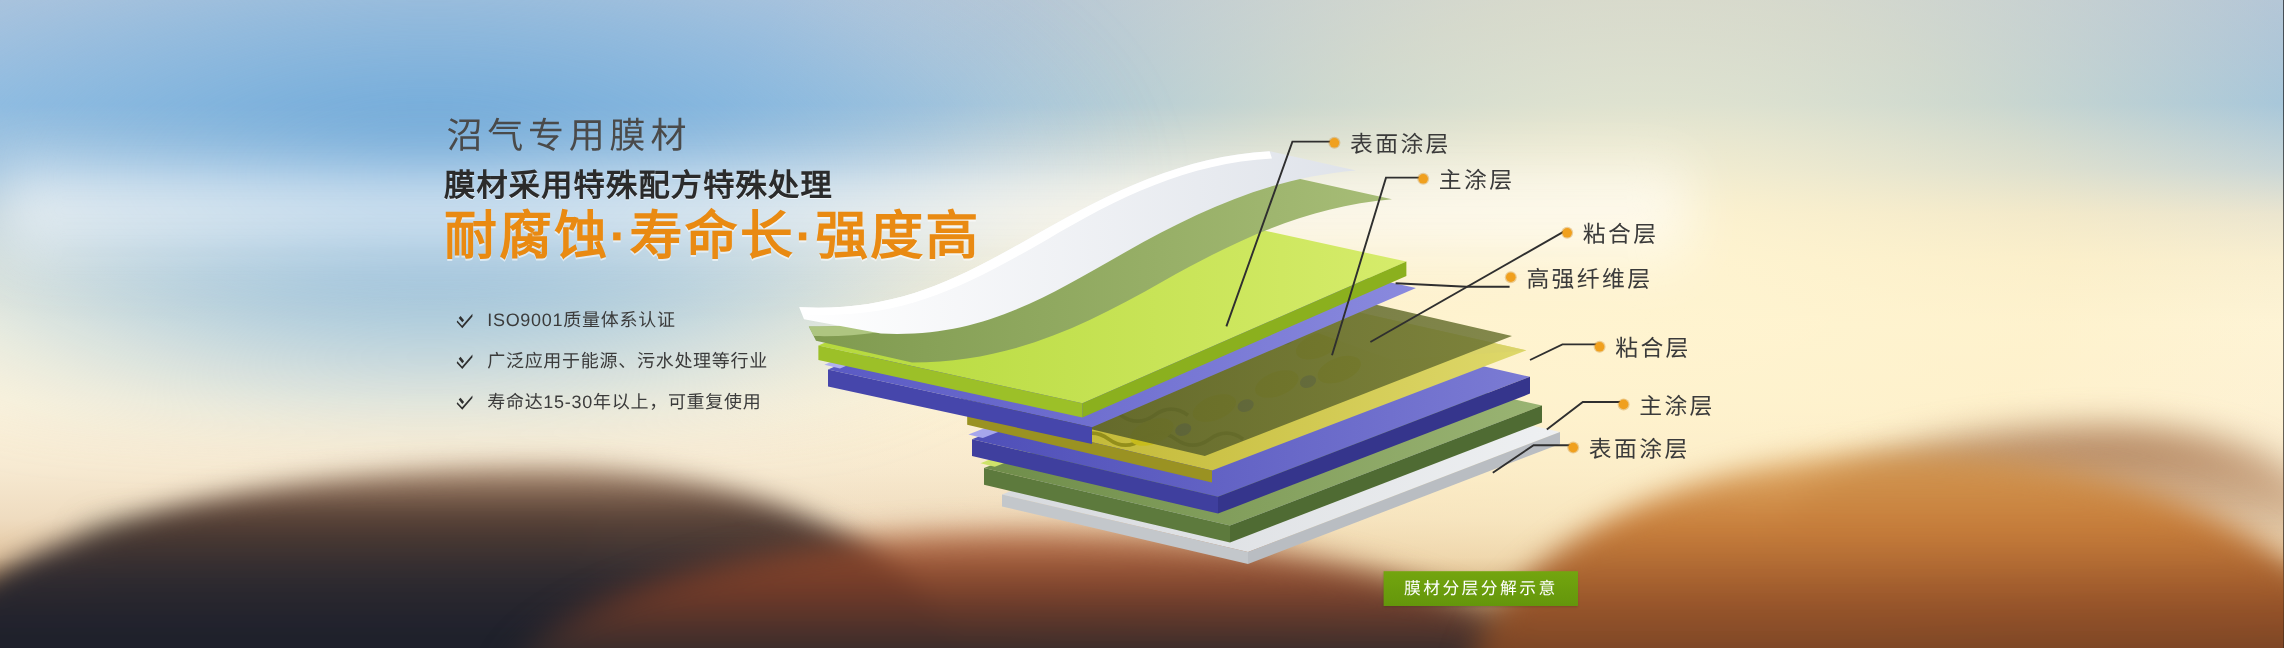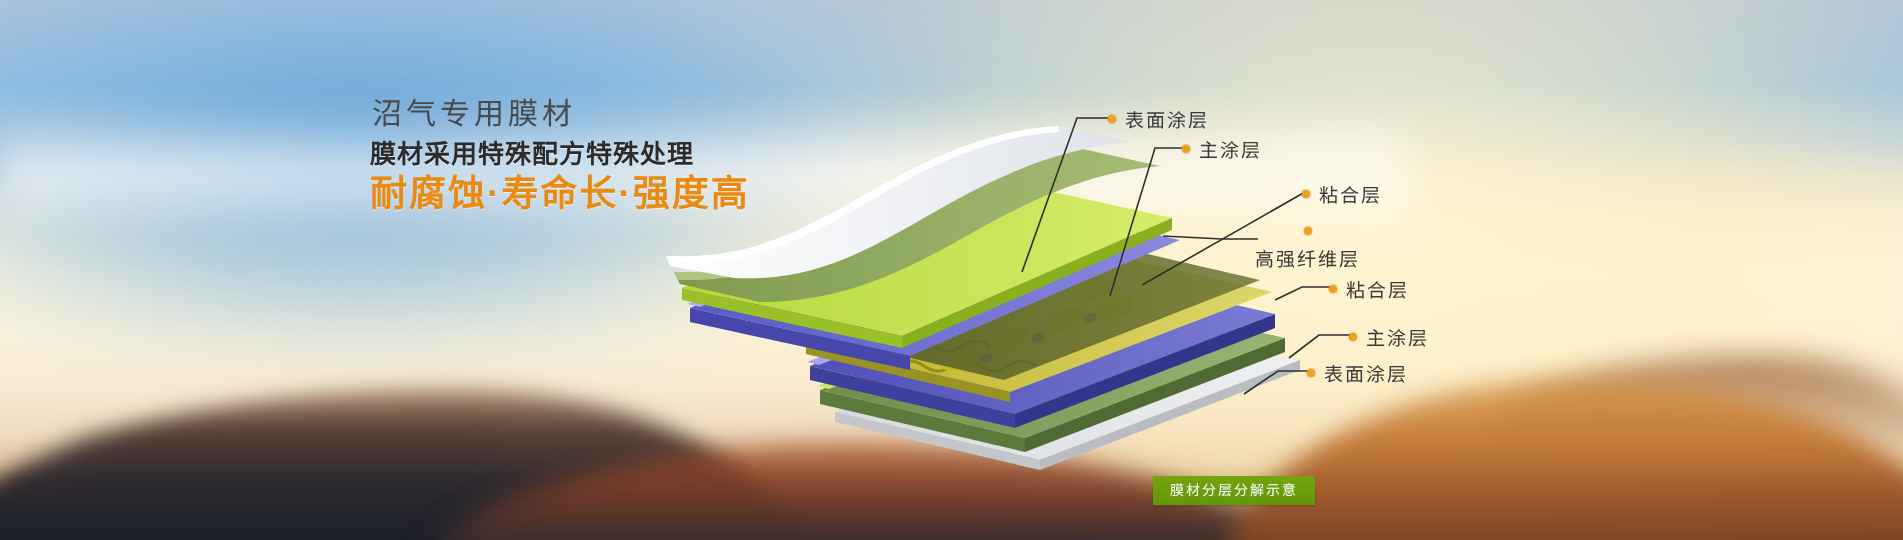--- a/index.html
+++ b/index.html
@@ -109,21 +109,21 @@
   .eyebrow{
     font-size:30px;color:#4a4a4a;letter-spacing:4px;
     line-height:1.25;font-weight:400;margin:0 0 6px 2px;
   }
   .headline{
     font-size:26px;font-weight:700;color:#2b2b2b;letter-spacing:1px;
     line-height:1.18;margin:0;white-space:nowrap;
     text-shadow:0 1px 0 rgba(255,255,255,.6);
   }
   .headline-accent{
-    font-size:37px;font-weight:700;color:#e98a12;letter-spacing:2px;
+    font-size:44px;font-weight:700;color:#e98a12;letter-spacing:2px;
     line-height:1.22;margin:2px 0 0 0;white-space:nowrap;
     text-shadow:0 1px 0 rgba(255,255,255,.55);
   }
   .bullets{list-style:none;margin:34px 0 0 10px;padding:0;}
   .bullet{
     display:flex;align-items:center;gap:11px;
     margin-bottom:16px;font-size:15px;color:#3b3b3b;letter-spacing:.6px;
   }
   .check-icon{flex:0 0 auto;width:15px;height:15px;display:block;}
   .bullet-text{line-height:1.2;}
@@ -168,20 +168,47 @@
   <div class="ground-right-far"></div>
   <div class="ground-left"></div>
   <div class="ground-mid"></div>
   <div class="ground-right"></div>
 
   <div class="copy">
     <p class="eyebrow">沼气专用膜材</p>
     <h1 class="headline">膜材采用特殊配方特殊处理</h1>
     <h2 class="headline-accent">耐腐蚀·寿命长·强度高</h2>
 
+    <ul class="bullets">
+
+      <li class="bullet">
+        <svg class="check-icon" viewBox="0 0 16 16">
+          <path d="M1.2 7.6 L5.4 12.2 L14.6 1.6 L14.6 4.0 L5.6 14.4 L0.6 9.0 Z" fill="#2f2f2f"></path>
+          <path d="M2.4 5.3 L4.0 3.6 L7.2 7.4 L5.6 9.2 Z" fill="#2f2f2f"></path>
+        </svg>
+        <span class="bullet-text">ISO9001质量体系认证</span>
+      </li>
+
+      <li class="bullet">
+        <svg class="check-icon" viewBox="0 0 16 16">
+          <path d="M1.2 7.6 L5.4 12.2 L14.6 1.6 L14.6 4.0 L5.6 14.4 L0.6 9.0 Z" fill="#2f2f2f"></path>
+          <path d="M2.4 5.3 L4.0 3.6 L7.2 7.4 L5.6 9.2 Z" fill="#2f2f2f"></path>
+        </svg>
+        <span class="bullet-text">广泛应用于能源、污水处理等行业</span>
+      </li>
+
+      <li class="bullet">
+        <svg class="check-icon" viewBox="0 0 16 16">
+          <path d="M1.2 7.6 L5.4 12.2 L14.6 1.6 L14.6 4.0 L5.6 14.4 L0.6 9.0 Z" fill="#2f2f2f"></path>
+          <path d="M2.4 5.3 L4.0 3.6 L7.2 7.4 L5.6 9.2 Z" fill="#2f2f2f"></path>
+        </svg>
+        <span class="bullet-text">寿命达15-30年以上，可重复使用</span>
+      </li>
+
+    </ul>
   </div>
 
   <div class="illus">
     <svg viewBox="0 0 700 420" preserveAspectRatio="none">
       <defs>
         <linearGradient id="gWhite" x1="0" y1="0" x2="1" y2="0">
           <stop offset="0" stop-color="#ffffff"></stop>
             <stop offset="1" stop-color="#dfe3ea"></stop>
         </linearGradient>
         <linearGradient id="gOlive" x1="0" y1="0" x2="1" y2="0">
@@ -313,21 +340,21 @@
       <span>表面涂层</span>
     </div>
     <div class="callout" style="left:1182px;top:135px;">
       <span class="dot"></span>
       <span>主涂层</span>
     </div>
     <div class="callout" style="left:1302px;top:180px;">
       <span class="dot"></span>
       <span>粘合层</span>
     </div>
-    <div class="callout" style="left:1255px;top:227px;flex-direction:column;">
+    <div class="callout" style="left:1255px;top:217px;">
       <span class="dot"></span>
       <span>高强纤维层</span>
     </div>
     <div class="callout" style="left:1329px;top:275px;">
       <span class="dot"></span>
       <span>粘合层</span>
     </div>
     <div class="callout" style="left:1349px;top:323px;">
       <span class="dot"></span>
       <span>主涂层</span>

